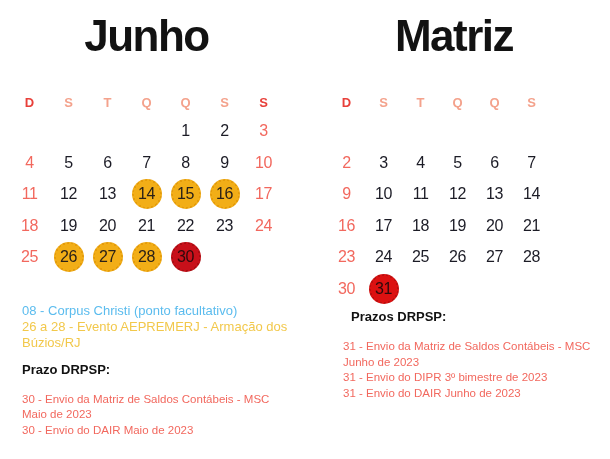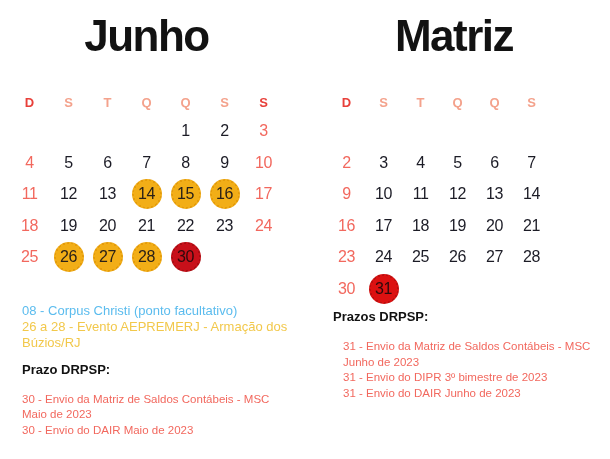--- a/index.html
+++ b/index.html
@@ -86,21 +86,21 @@
   }
   .note.cyan   { color: var(--note-cyan, #5bbcee); }
   .note.yellow { color: var(--note-yellow, #f2c84b); }
 
   .deadline-heading {
     margin: 11px 0 0 12px;
     font-size: 13px;
     font-weight: 700;
     color: var(--heading-black, #121212);
   }
-  .m1 .deadline-heading { margin-top: 5px; margin-left: 5px; }
+  .m1 .deadline-heading { margin-top: 5px; margin-left: 23px; }
 
   .deadlines {
     margin: 15px 0 0 12px;
     width: 275px;
     font-size: 11.5px;
     line-height: 15.5px;
     color: var(--note-red, #f2685e);
   }
   .m1 .deadlines { margin-left: 15px; width: 270px; }
 </style>

